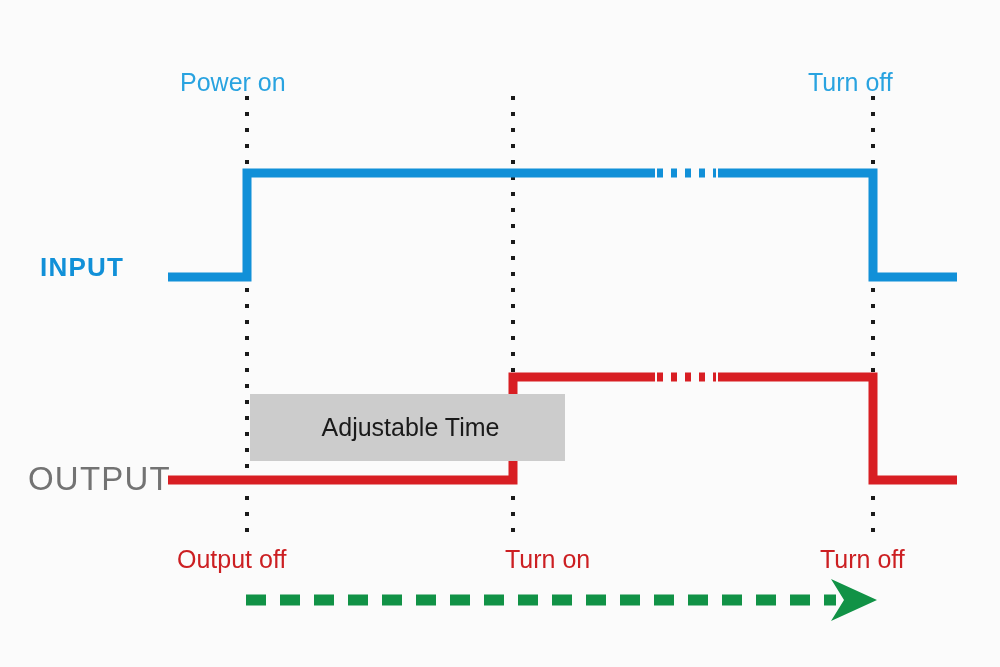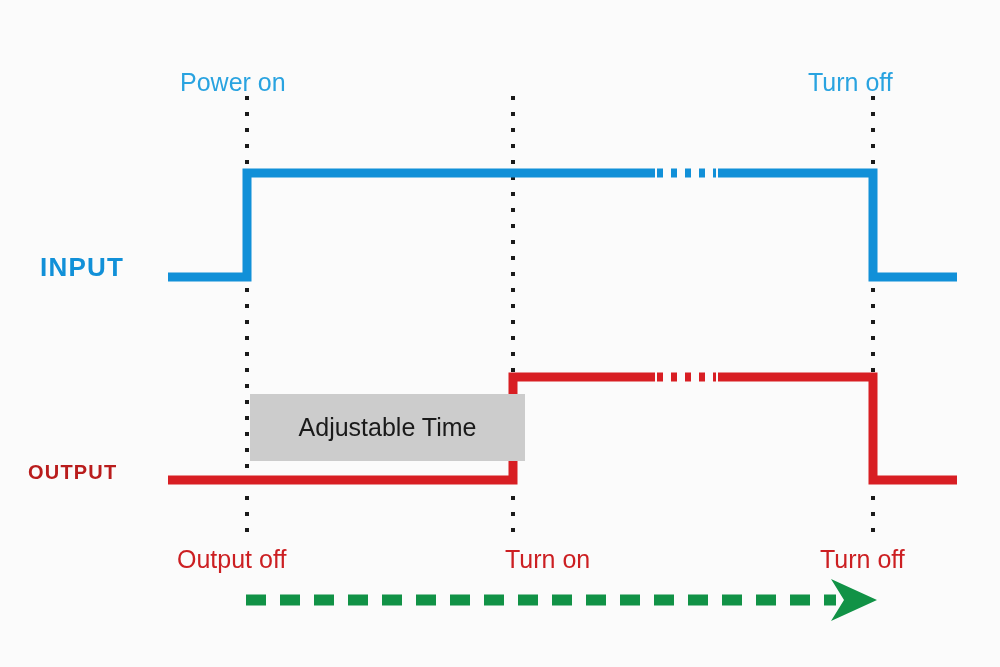--- a/index.html
+++ b/index.html
@@ -38,35 +38,36 @@
     color: #cc1f22;
     font-weight: 400;
   }
   .lbl-signal-blue {
     font-size: 26px;
     color: #1190d8;
     font-weight: bold;
     letter-spacing: 1.2px;
   }
   .lbl-signal-red {
-    font-size: 20px;
-    color: #b91c1c;
-    font-weight: bold;
+    font-size: 33px;
+    color: #737373;
+    font-weight: normal;
     letter-spacing: 1.2px;
   }
   .adj-box {
     position: absolute;
     left: 250px;
     top: 394px;
-    width: 275px;
+    width: 309px;
     height: 67px;
     background: #cccccc;
     display: flex;
     align-items: center;
     justify-content: center;
+    padding-left: 6px;
   }
   .adj-box span {
     font-size: 25px;
     color: #1a1a1a;
     line-height: 1;
   }
 </style>
 </head>
 <body>
 

